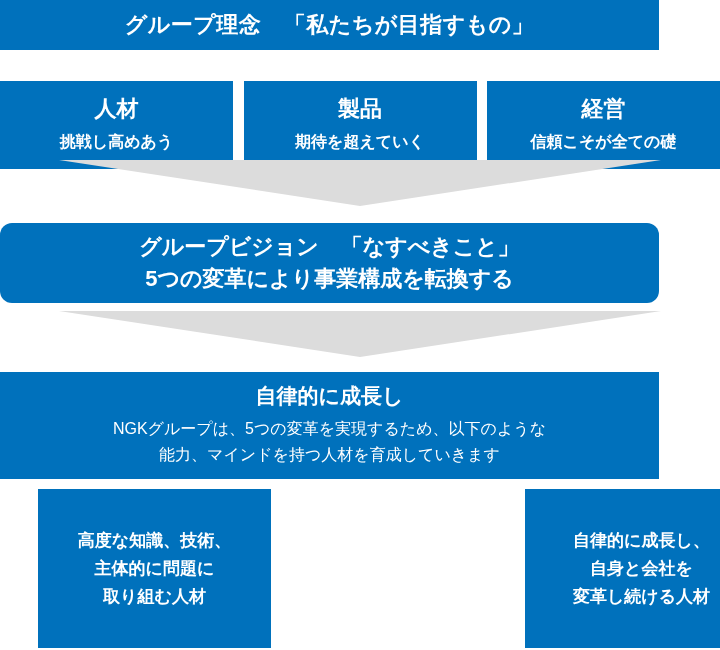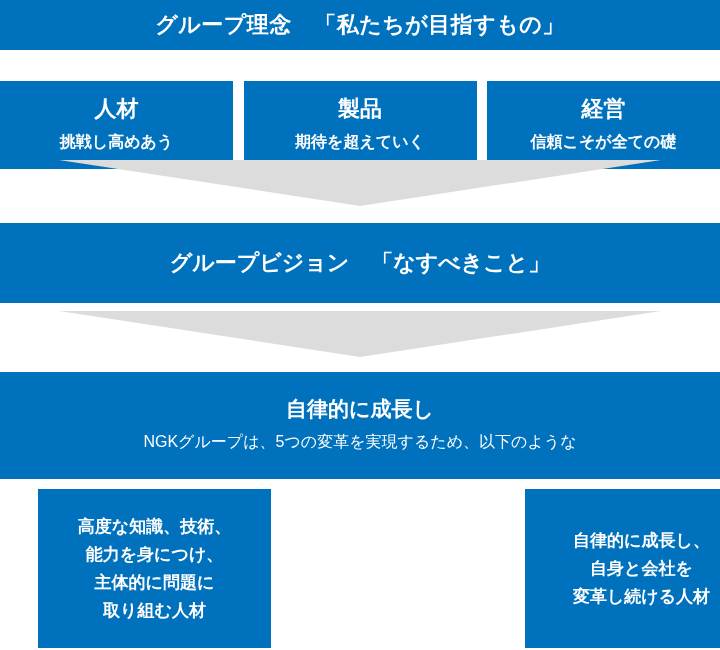--- a/index.html
+++ b/index.html
@@ -7,21 +7,21 @@
     position: relative;
     width: 720px;
     height: 650px;
     background: #ffffff;
     font-family: "Liberation Sans", sans-serif;
     overflow: hidden;
   }
   .banner {
     position: absolute;
     left: 0;
-    width: 720px;
+    width: 659px;
     background: #0071bc;
     color: #ffffff;
     display: flex;
     flex-direction: column;
     align-items: center;
     justify-content: center;
     text-align: left;
   }
   #banner-philosophy { top: 0; height: 50px; }
   #banner-philosophy .banner-title { font-size: 22px; font-weight: bold; letter-spacing: 0.5px; }
@@ -54,21 +54,21 @@
     left: 59px;
     width: 602px;
     height: 46px;
     background: #dcdcdc;
     -webkit-clip-path: polygon(0 0, 100% 0, 50% 100%);
     clip-path: polygon(0 0, 100% 0, 50% 100%);
   }
   #arrow-1 { top: 160px; }
   #arrow-2 { top: 311px; }
 
-  #banner-vision { top: 223px; height: 80px; }
+  #banner-vision { top: 223px; height: 80px; border-radius: 12px; }
   #banner-vision .vision-line { font-size: 22px; font-weight: bold; line-height: 32px; }
 
   #banner-hr { top: 372px; height: 107px; }
   #banner-hr .hr-title { font-size: 21px; font-weight: bold; line-height: 1.2; margin-bottom: 8px; }
   #banner-hr .hr-desc { font-size: 16px; font-weight: normal; line-height: 26px; }
 
   #talent-row { top: 489px; height: 132px; padding-left: 38px; }
   .talent-box {
     width: 233px;
     height: 159px;
@@ -103,33 +103,34 @@
     <div class="pillar-box">
       <div class="pillar-title">経営</div>
       <div class="pillar-subtitle">信頼こそが全ての礎</div>
     </div>
   </div>
 
   <div class="down-arrow" id="arrow-1"></div>
 
   <div class="banner" id="banner-vision">
     <div class="vision-line">グループビジョン　「なすべきこと」</div>
+    <div class="vision-line">5つの変革により事業構成を転換する</div>
   </div>
 
   <div class="down-arrow" id="arrow-2"></div>
 
   <div class="banner" id="banner-hr">
     <div class="hr-title">自律的に成長し</div>
     <div class="hr-desc">NGKグループは、5つの変革を実現するため、以下のような</div>
+    <div class="hr-desc">能力、マインドを持つ人材を育成していきます</div>
   </div>
 
   <div class="box-row" id="talent-row">
     <div class="talent-box">
       <div class="talent-line">高度な知識、技術、</div>
-      <div class="talent-line">能力を身につけ、</div>
       <div class="talent-line">主体的に問題に</div>
       <div class="talent-line">取り組む人材</div>
     </div>
     <div class="talent-box">
       <div class="talent-line">自律的に成長し、</div>
       <div class="talent-line">自身と会社を</div>
       <div class="talent-line">変革し続ける人材</div>
     </div>
   </div>
 

